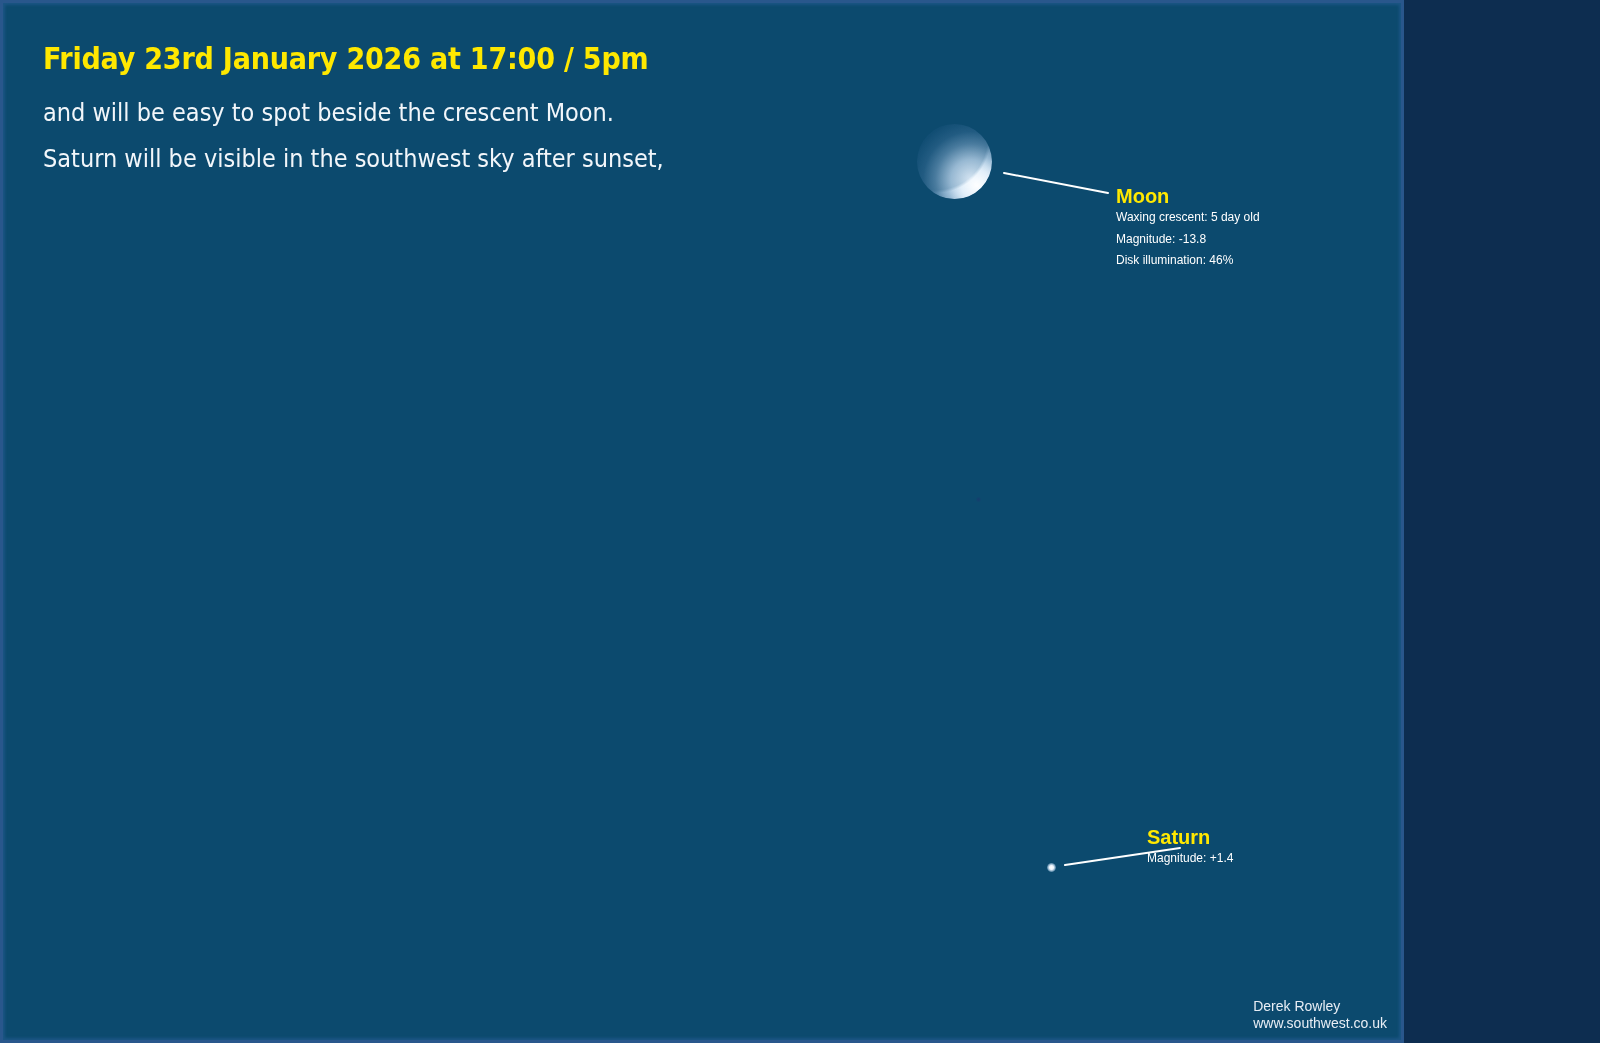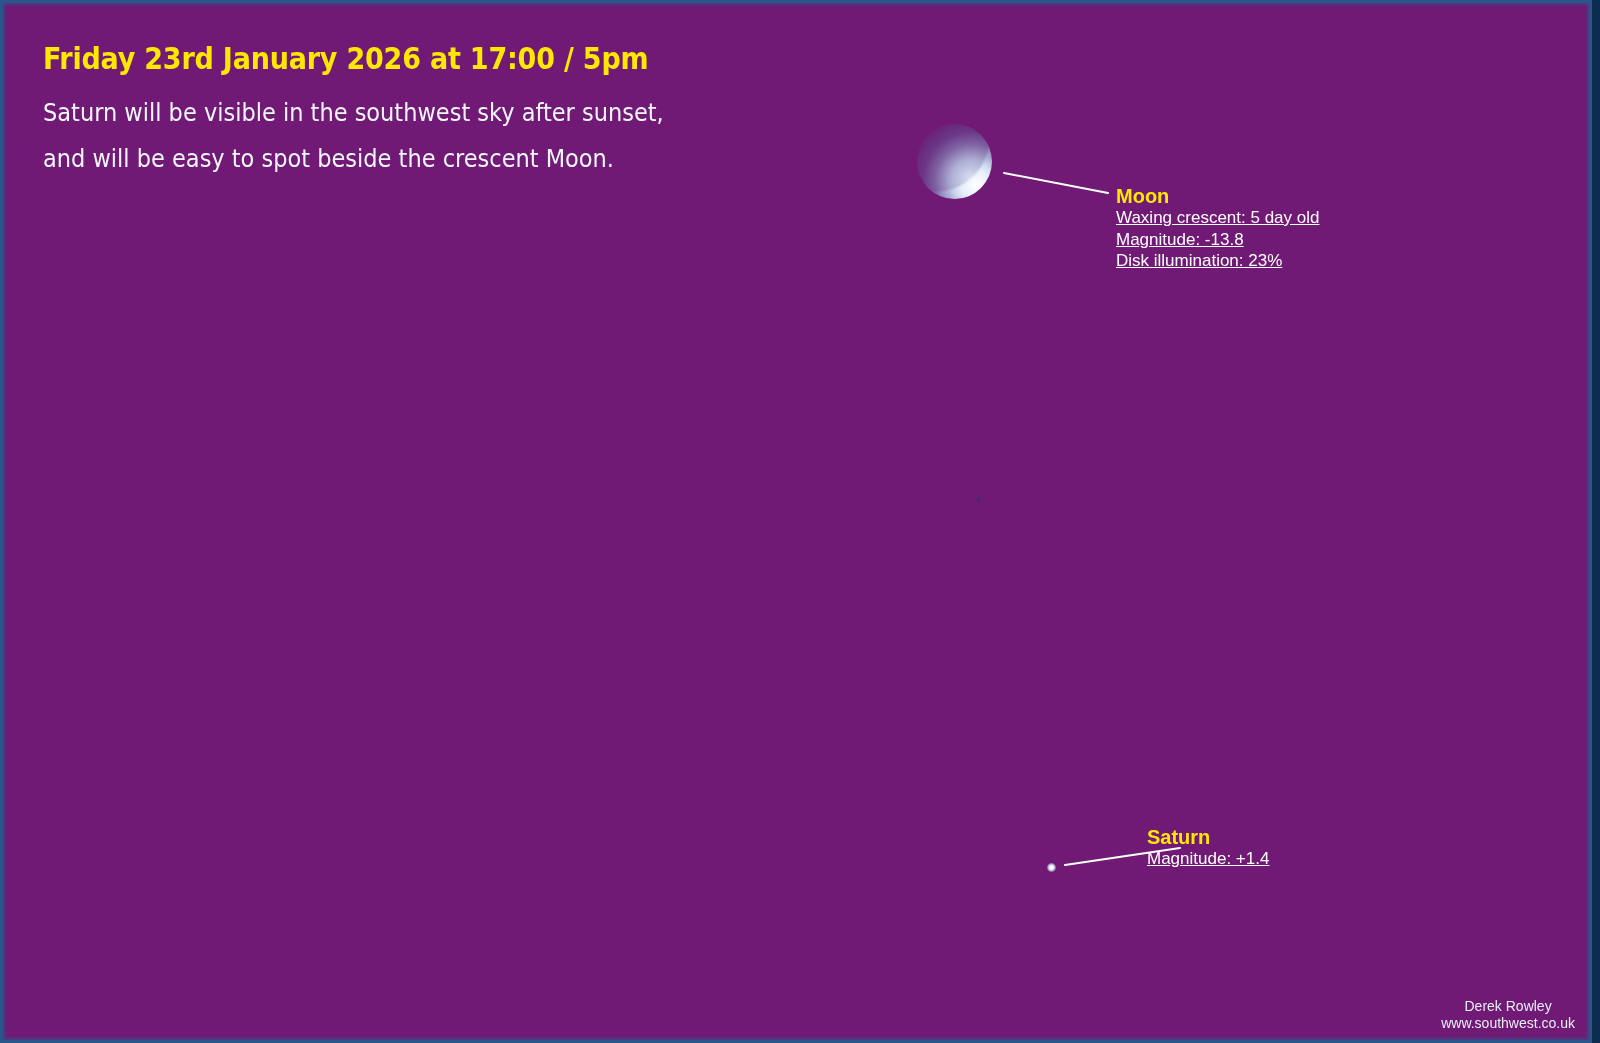--- a/index.html
+++ b/index.html
@@ -7,23 +7,23 @@
     margin: 0;
     padding: 0;
     background: #0d2d50;
   }
   body {
     font-family: "Liberation Sans", sans-serif;
   }
 
   #sky-scene {
     position: relative;
-    width: 1592px;
+    width: 1404px;
     height: 1043px;
-    background: #701a75;
+    background: #0c4a6e;
     overflow: hidden;
     box-sizing: border-box;
     border: 3px solid #2a5party;
     border: 3px solid #29578c;
   }
 
   
   #sky-scene::after {
     content: "";
     position: absolute;
@@ -141,71 +141,70 @@
   }
   .annotation-title {
     color: #ffe800;
     font-weight: bold;
     font-size: 20px;
     font-family: "Liberation Sans", sans-serif;
     line-height: 21px;
   }
   .annotation-row {
     color: #ffffff;
-    font-size: 17px;
+    font-size: 12px;
     font-family: "Liberation Sans", sans-serif;
     line-height: 21.5px;
     white-space: nowrap;
-    text-decoration: underline;
   }
 
   #moon-annotation { left: 1113px; top: 183px; }
   #saturn-annotation { left: 1144px; top: 824px; }
 
   
   #credit-block {
     position: absolute;
     right: 14px;
     bottom: 8px;
-    text-align: center;
+    text-align: left;
   }
   .credit-line {
     color: #e8eef5;
     font-size: 14px;
     font-family: "Liberation Sans", sans-serif;
     line-height: 17px;
     white-space: nowrap;
   }
 </style>
 </head>
 <body>
 
 <div id="sky-scene">
 
   <div class="headline-block">
     <div class="headline-title">Friday 23rd January 2026 at 17:00 / 5pm</div>
+    <div class="headline-line">and will be easy to spot beside the crescent Moon.</div>
     <div class="headline-line">Saturn will be visible in the southwest sky after sunset,</div>
-    <div class="headline-line">and will be easy to spot beside the crescent Moon.</div>
   </div>
 
   <div id="moon-body"></div>
   <div id="moon-crescent"></div>
   <div id="saturn-body"></div>
   <div id="faint-star"></div>
 
   <svg class="leader-svg">
     <line class="leader-line" x1="1001" y1="170" x2="1105" y2="190"></line>
     <line class="leader-line" x1="1062" y1="862" x2="1177" y2="845"></line>
   </svg>
 
   <div class="annotation" id="moon-annotation">
     <div class="annotation-title">Moon</div>
     <div class="annotation-row">Waxing crescent:  5 day old</div>
     <div class="annotation-row">Magnitude:  -13.8</div>
-    <div class="annotation-row">Disk illumination:  23%</div>
+    <div class="annotation-row">Disk illumination:  46%</div>
   </div>
 
   <div class="annotation" id="saturn-annotation">
     <div class="annotation-title">Saturn</div>
     <div class="annotation-row">Magnitude:  +1.4</div>
   </div>
 
   <div id="credit-block">
     <div class="credit-line">Derek Rowley</div>
     <div class="credit-line">www.southwest.co.uk</div>

